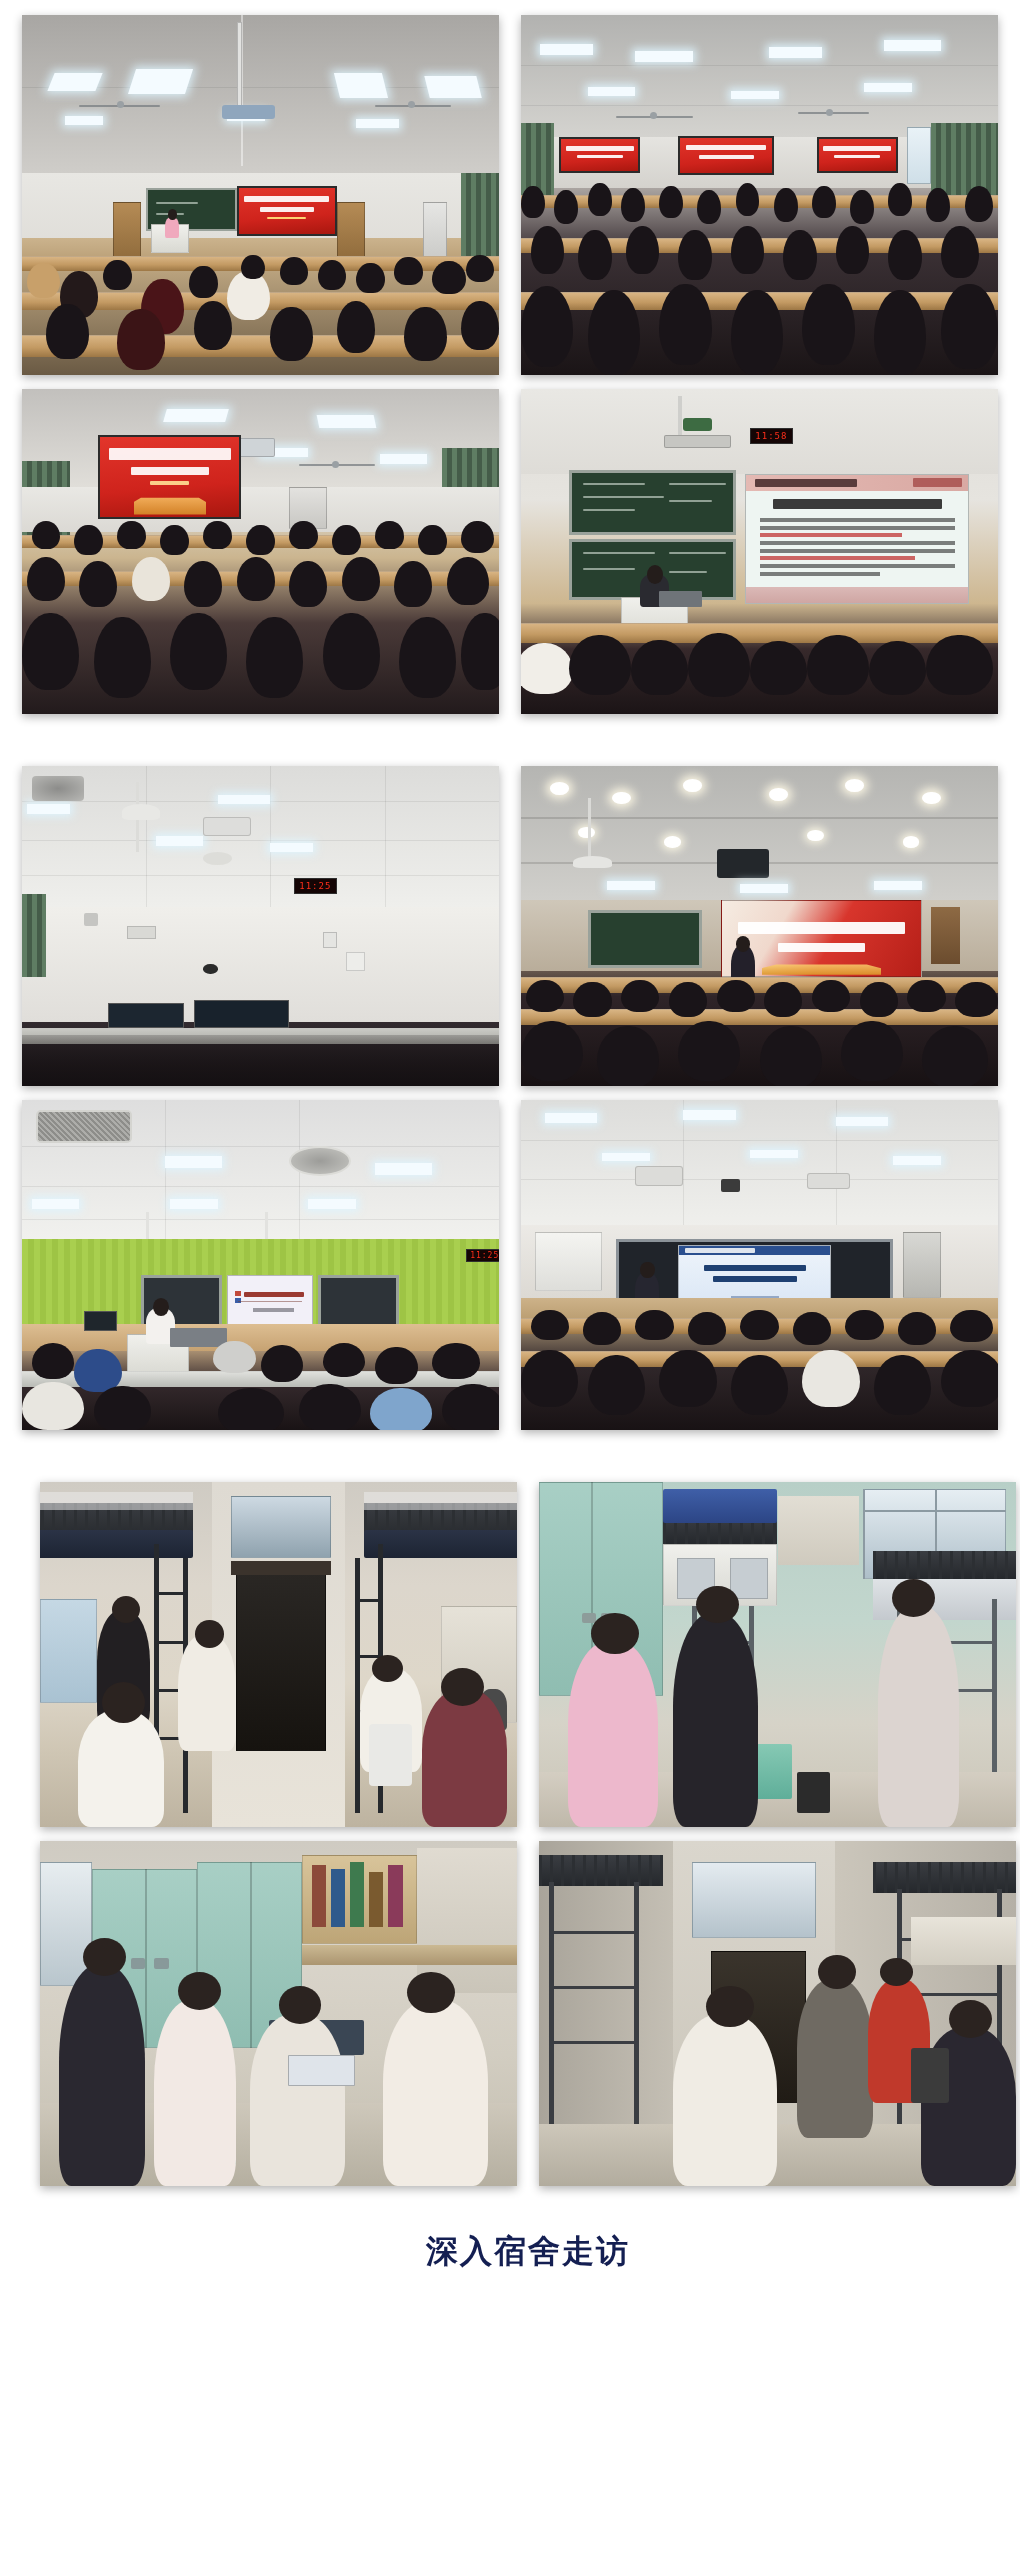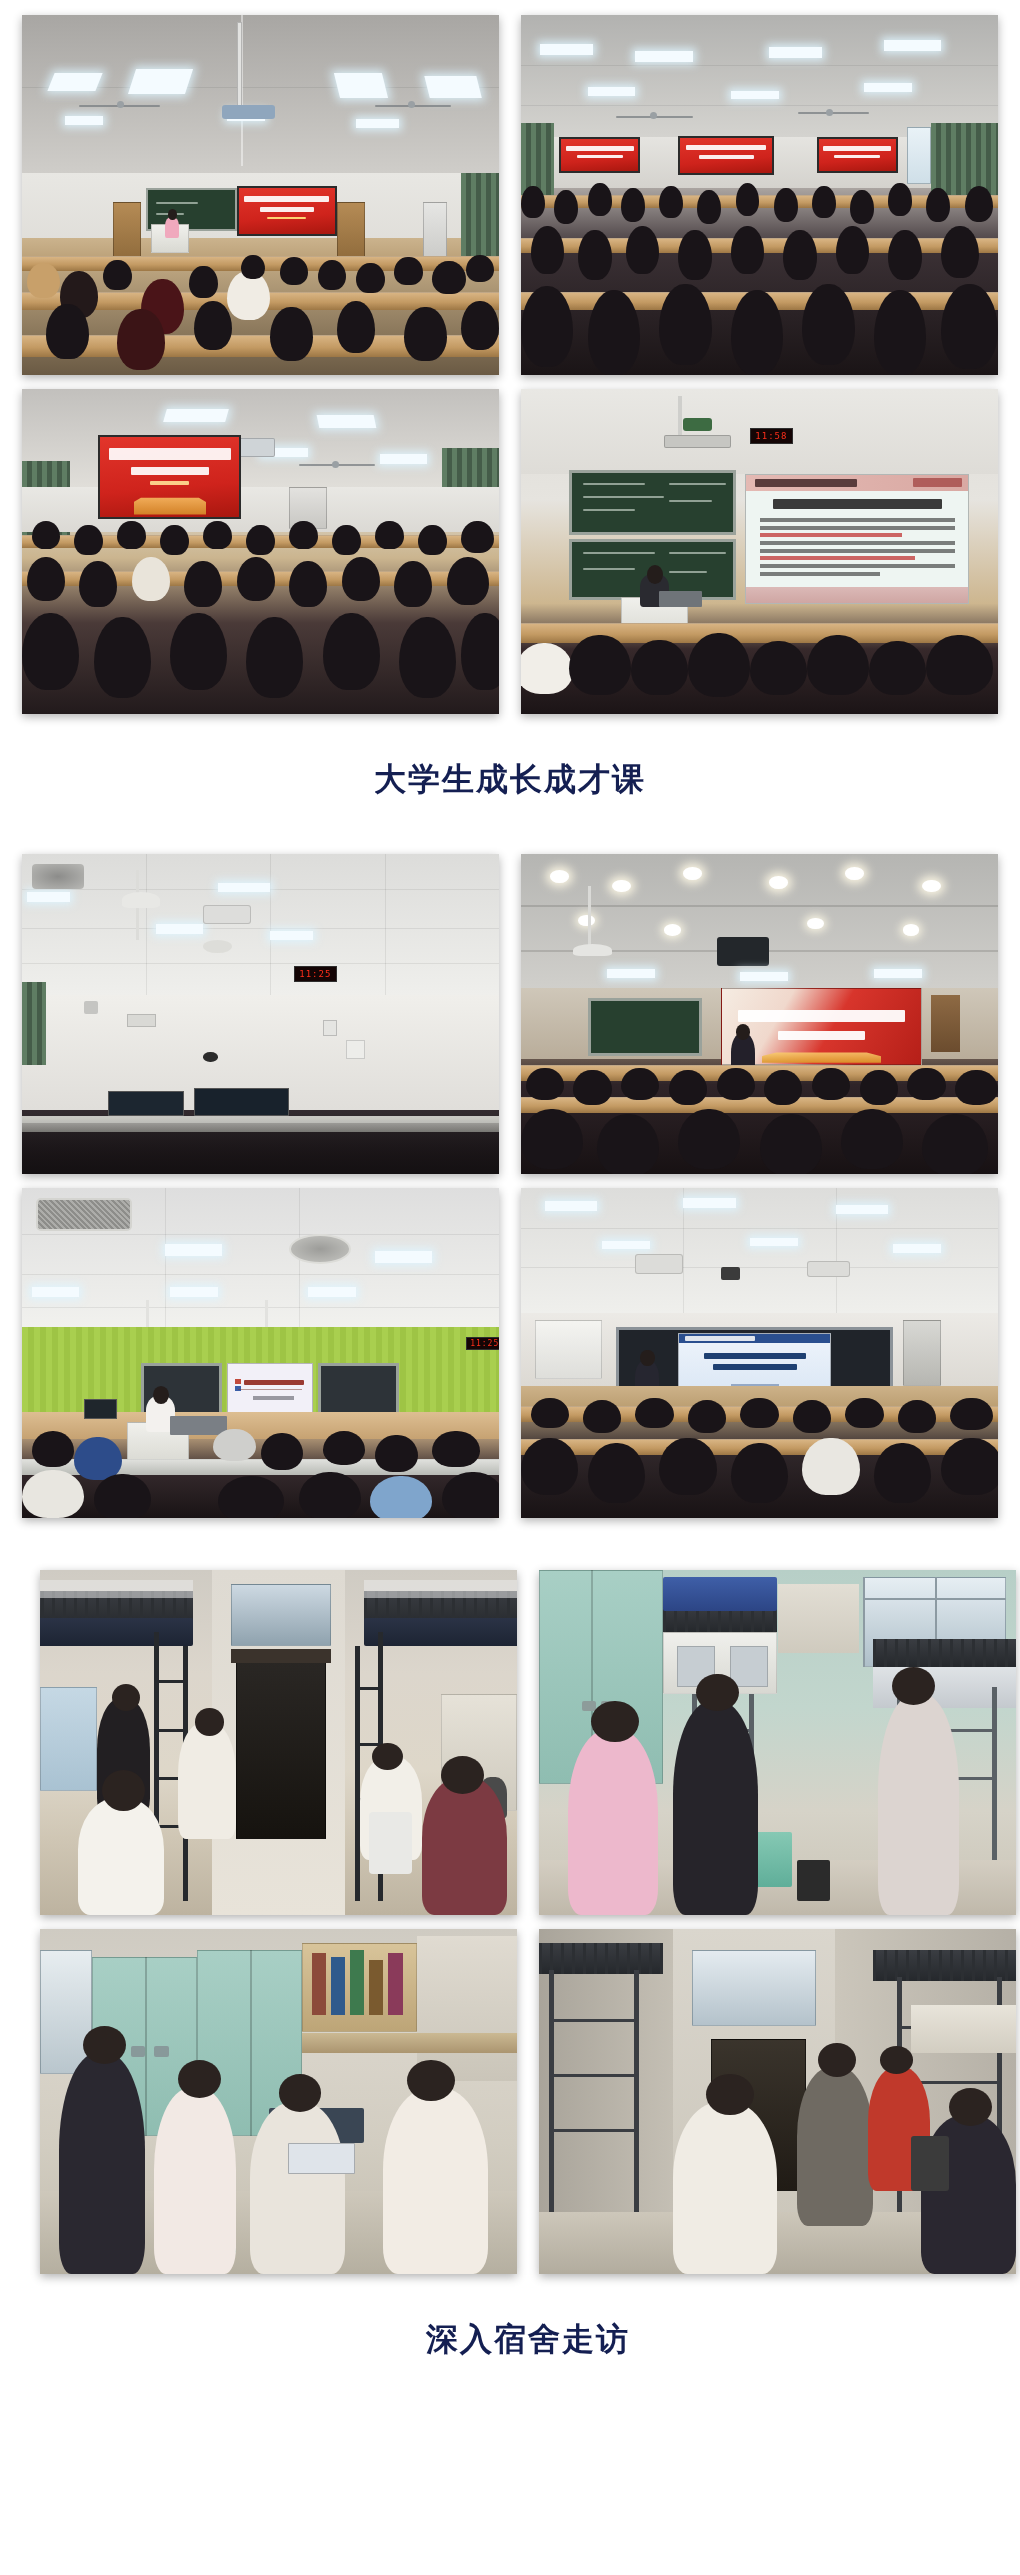--- a/index.html
+++ b/index.html
@@ -428,21 +428,20 @@
             <div class="head" style="left:48%;top:14%;width:12%;height:64%;"></div>
             <div class="head" style="left:60%;top:6%;width:13%;height:72%;"></div>
             <div class="head" style="left:73%;top:14%;width:12%;height:64%;"></div>
             <div class="head" style="left:85%;top:6%;width:14%;height:72%;"></div>
           </div>
         </div>
 
       </div>
     </div>
 
-    <div class="caption" style="font-size:32px;margin-top:44px;">大学生成长成才课</div>
   </div>
 
   <div class="section" style="padding-top:52px;">
     <div class="photo-grid">
 
       <div class="photo" style="height:320px;">
         <div class="scene">
           <div style="position:absolute;inset:0;background:linear-gradient(180deg,#e4e4e2 0%,#eceae6 36%,#e6e4df 52%,#3b3338 72%,#1c1619 100%);"></div>
           <div class="ceiling" style="height:44%;background:linear-gradient(180deg,#dcdcda,#efefec);"></div>
           <div class="tile-line" style="left:0;right:0;top:11%;height:1px;"></div>

